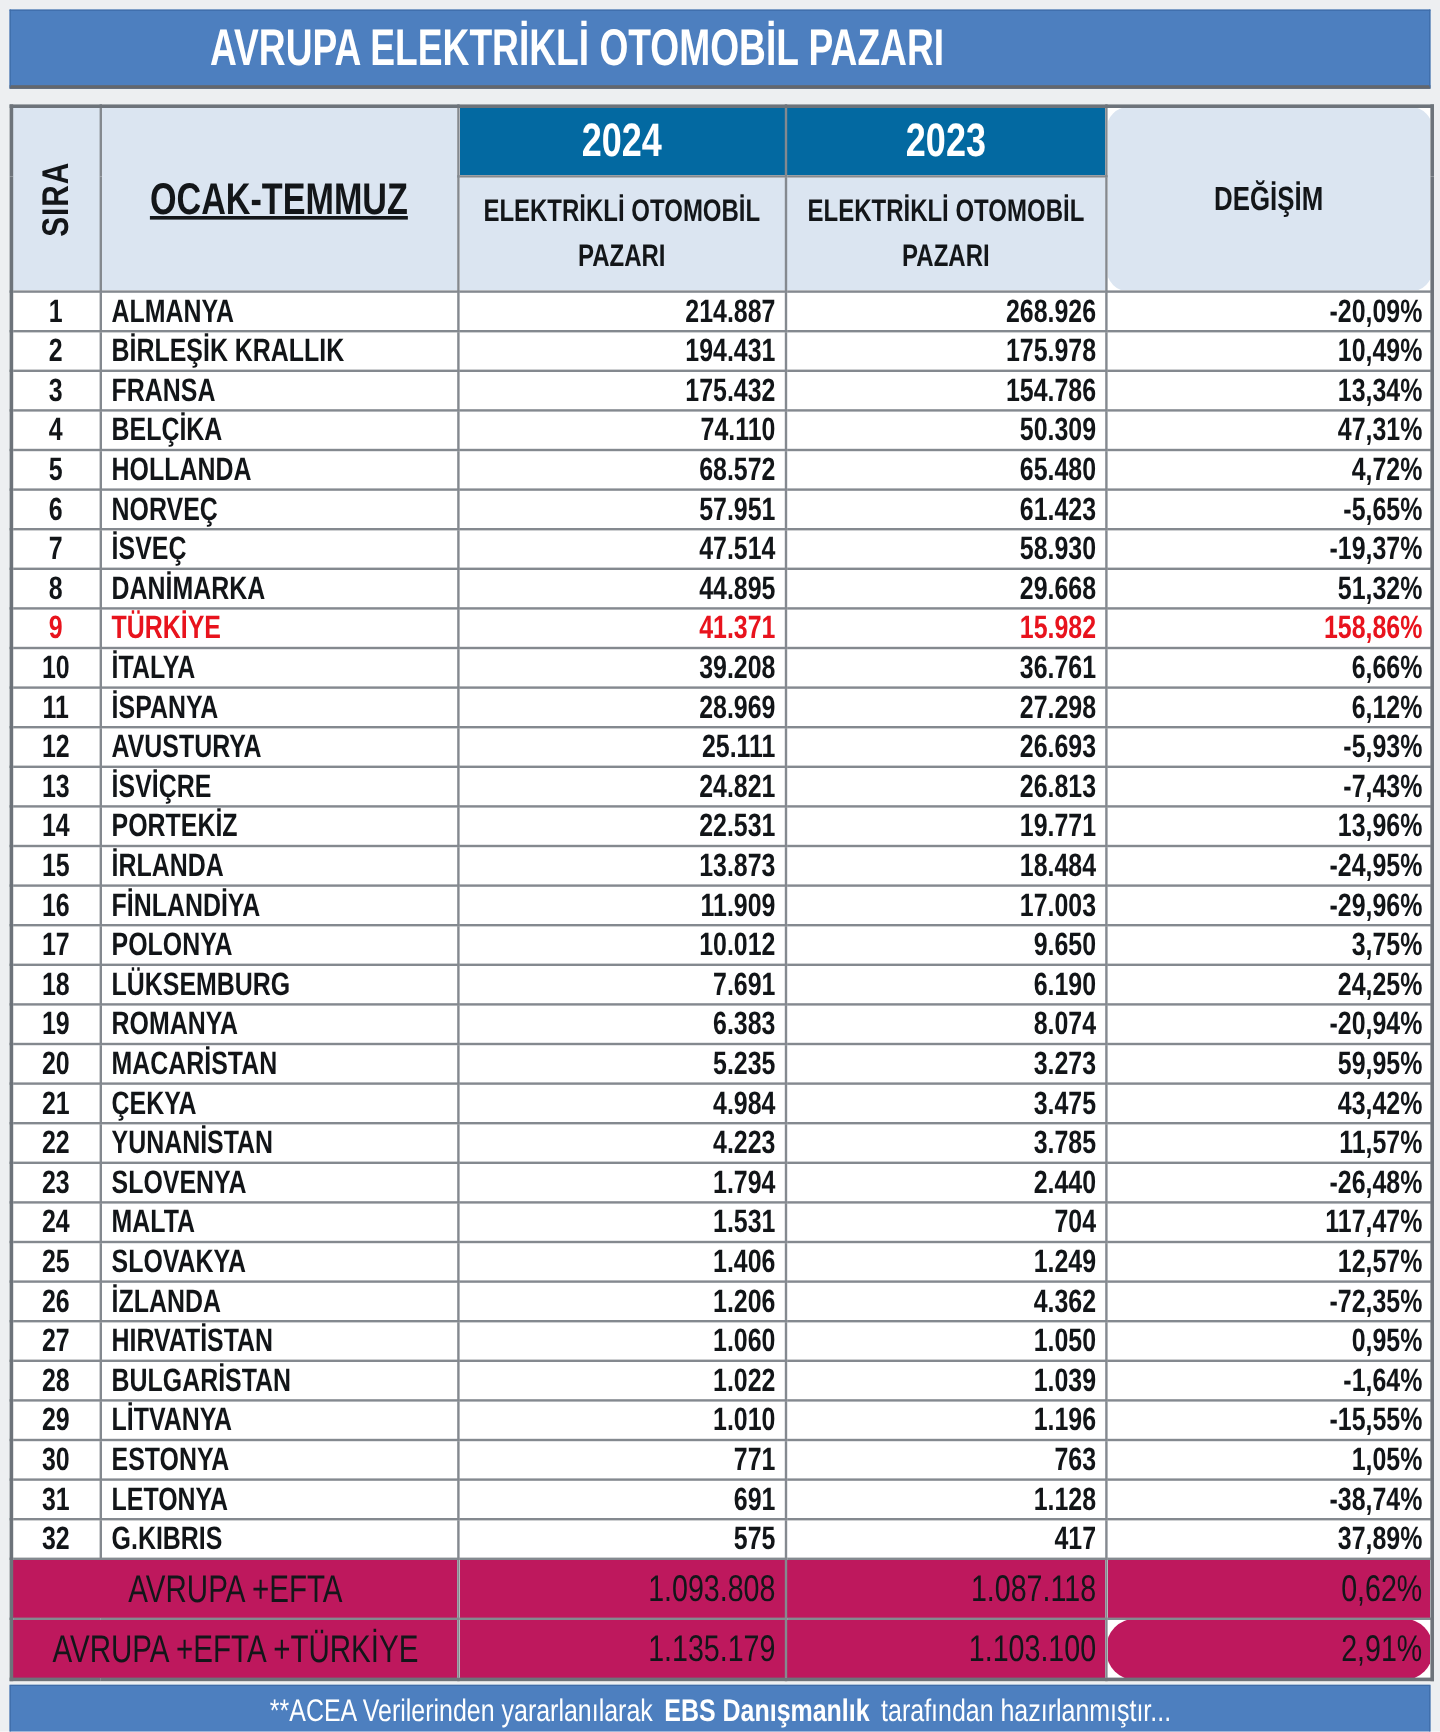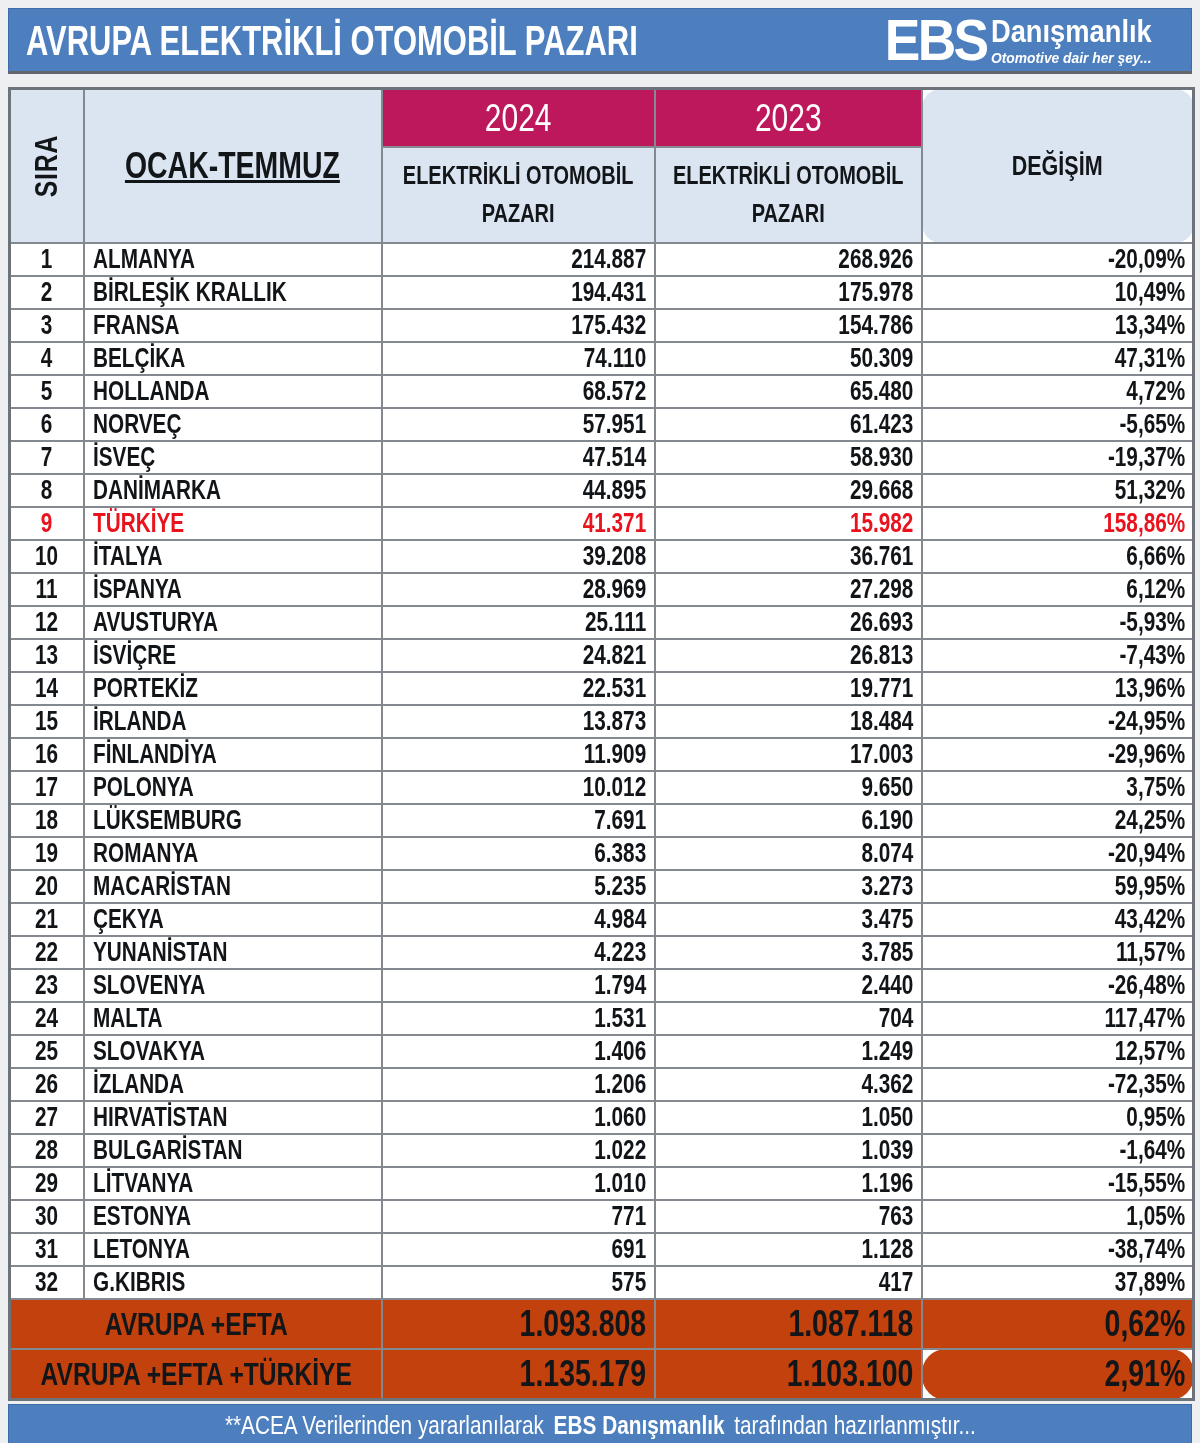--- a/index.html
+++ b/index.html
@@ -39,64 +39,57 @@
   .c.m{transform:scaleX(0.769);transform-origin:50% 50%;margin-left:-15%;text-align:center;}
   .c.wrap{white-space:normal;}
 
   
   table{
     width:1184px;table-layout:fixed;border-collapse:collapse;
     background:#fff;border:3px solid #6d737a;
   }
   th,td{border:2px solid #84898f;overflow:hidden;padding:0;}
   thead th{background:#dbe5f1;color:#131619;vertical-align:middle;}
-  th.navy{background:#be185d;color:#fff;height:56px;font-size:39px;font-weight:normal;}
+  th.navy{background:#0369a1;color:#fff;height:56px;font-size:39px;font-weight:bold;}
   th.sub{height:94px;font-size:26px;font-weight:bold;line-height:1.45;margin-left:36px;}
   th.sira-h{vertical-align:middle;}
   .rot{
     writing-mode:vertical-rl;transform:rotate(180deg) scale(1,0.8);
     font-size:31px;font-weight:bold;letter-spacing:1px;
     margin:0 auto;display:block;
   }
   th.period-h{font-size:37px;font-weight:bold;text-decoration:underline;}
   th.change-h{font-size:28px;font-weight:bold;border-radius:19px;}
 
   tbody td{height:30.4px;font-size:27px;font-weight:bold;color:#121518;vertical-align:middle;}
   td.ta-c{text-align:center;}
   td.ta-l{text-align:left;padding-left:8px;margin-top:19px;}
   td.ta-r{text-align:right;padding-right:7px;}
   tr.hl td{color:#e8131d;}
 
-  tfoot td{background:#c2410c;height:48px;font-weight:bold;color:#131619;vertical-align:middle;}
+  tfoot td{background:#be185d;height:48px;font-weight:normal;color:#131619;vertical-align:middle;}
   tfoot .tlabel{font-size:32px;}
-  tfoot .tval{font-size:37px;}
+  tfoot .tval{font-size:31px;}
 
   
   .note{
     margin-top:3px;width:1184px;height:43px;background:#4d7fbf;
     border:1px solid #3e6ca8;box-sizing:border-box;
     display:flex;align-items:center;justify-content:center;color:#fff;
   }
   .note-inner{display:inline-block;transform:scaleX(0.8);transform-origin:50% 50%;white-space:nowrap;font-size:26px;}
   .note-brand{font-weight:bold;margin:0 12px;}
 </style>
 </head>
 <body>
 
 <div class="page">
 
   <header class="topbar">
     <div class="title">AVRUPA ELEKTRİKLİ OTOMOBİL PAZARI</div>
-    <div class="logo">
-      <span class="logo-ebs">EBS</span>
-      <span class="logo-right">
-        <span class="logo-brand">Danışmanlık</span>
-        <span class="logo-tagline">Otomotive dair her şey...</span>
-      </span>
-    </div>
   </header>
 
   <table>
     <colgroup>
       <col style="width:74px">
       <col style="width:298px">
       <col style="width:273px">
       <col style="width:267px">
       <col style="width:272px">
     </colgroup>

